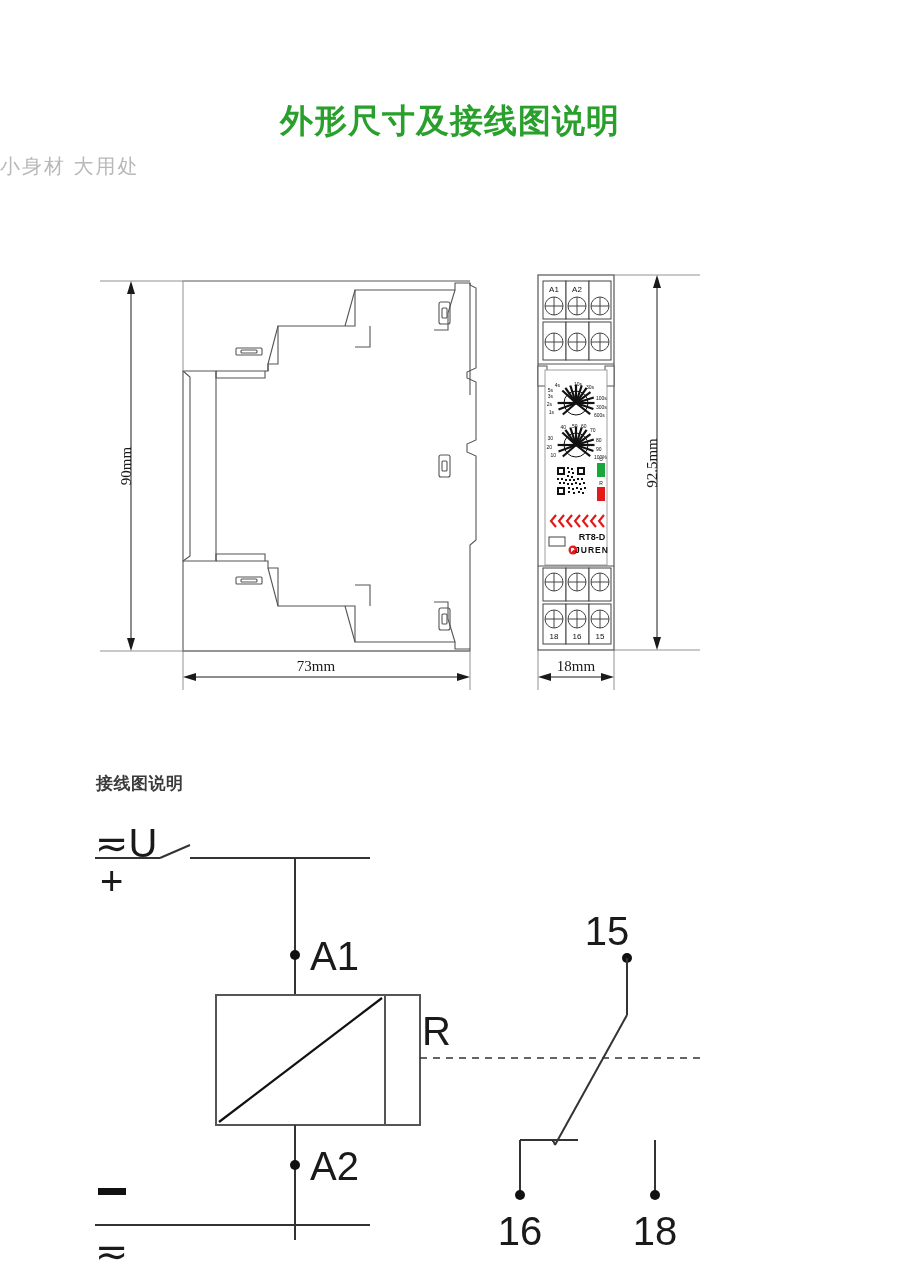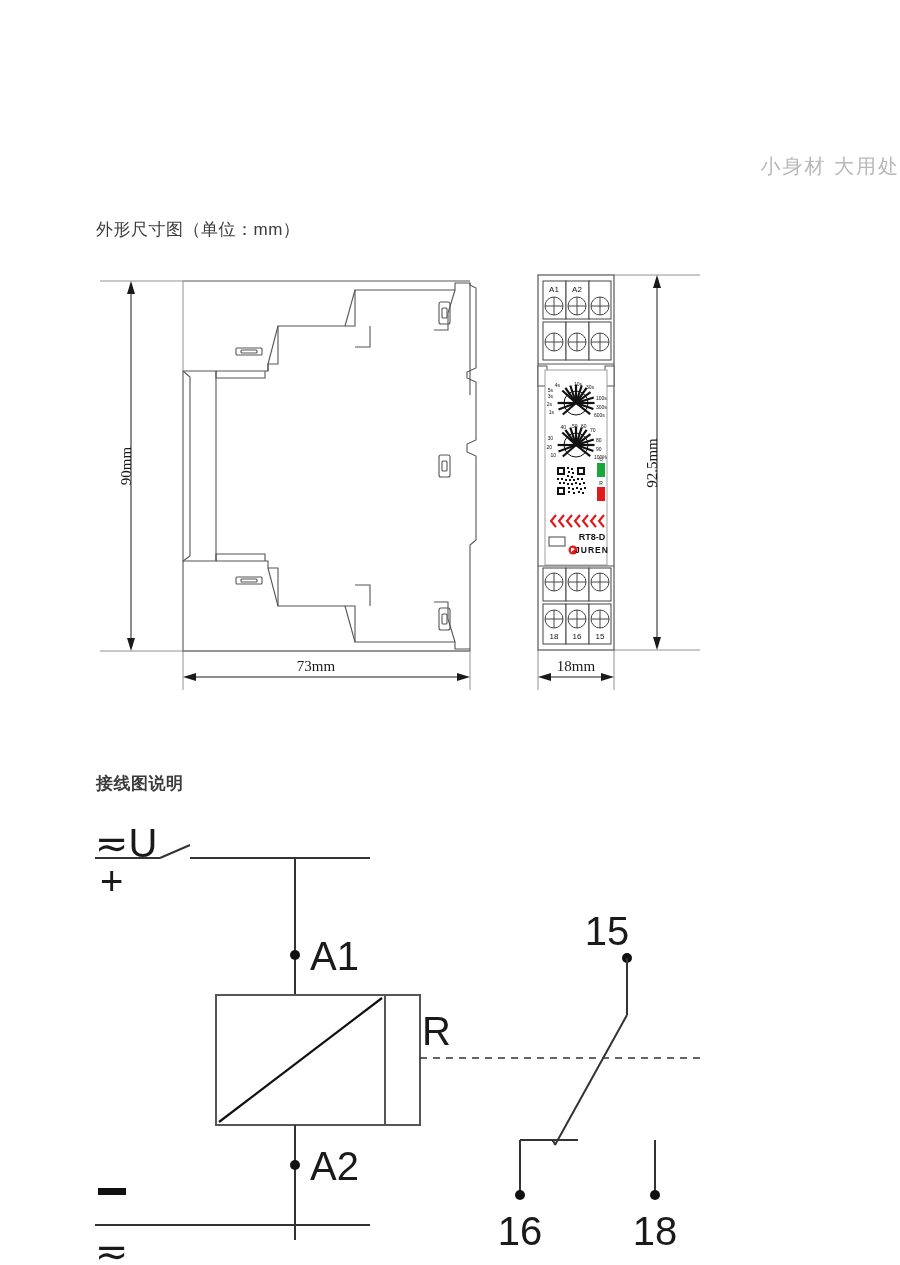--- a/index.html
+++ b/index.html
@@ -10,21 +10,21 @@
     position:relative;overflow:hidden;
   }
   .page{position:absolute;inset:0;}
 
   
   .title{
     position:absolute;left:0;top:99px;width:900px;text-align:center;
     font-size:33px;font-weight:bold;color:#28a02b;letter-spacing:1px;
   }
   .subtitle{
-    position:absolute;left:0;top:153px;width:900px;text-align:right;
+    position:absolute;left:0;top:153px;width:900px;text-align:left;
     font-size:20px;color:#b8b8b8;letter-spacing:2px;
   }
   .section-label{
     position:absolute;font-size:17px;color:#3b3b3b;letter-spacing:.5px;
   }
   #sec-dim{left:96px;top:218px;}
   #sec-wire{left:96px;top:772px;font-weight:bold;}
 
   
   .svg-layer{position:absolute;left:0;top:0;}
@@ -33,23 +33,23 @@
   .dim-text{font-family:"Liberation Serif","DejaVu Serif",serif;font-size:15px;fill:#1a1a1a;}
   .wire-text{font-family:"Liberation Sans","DejaVu Sans",sans-serif;font-size:40px;fill:#1a1a1a;}
   .tiny{font-family:"Liberation Sans","DejaVu Sans",sans-serif;font-size:5px;fill:#111;}
   .term-label{font-family:"Liberation Sans","DejaVu Sans",sans-serif;font-size:8px;fill:#111;}
 </style>
 </head>
 <body>
 
 <div class="page">
 
+  <div class="title">外形尺寸及接线图说明</div>
   <div class="subtitle">小身材 大用处</div>
 
-  <div class="section-label" id="sec-dim">外形尺寸图（单位：mm）</div>
   <div class="section-label" id="sec-wire">接线图说明</div>
 
   <div class="svg-layer">
   <svg width="900" height="720" viewBox="0 0 900 720">
 
     <g fill="none" stroke="#555" stroke-width="1.1">
 
       <path d="M183,371 L183,561 L216,561 L216,371 Z"></path>
       <path d="M183,371 L190,377 L190,556 L183,561"></path>
 

